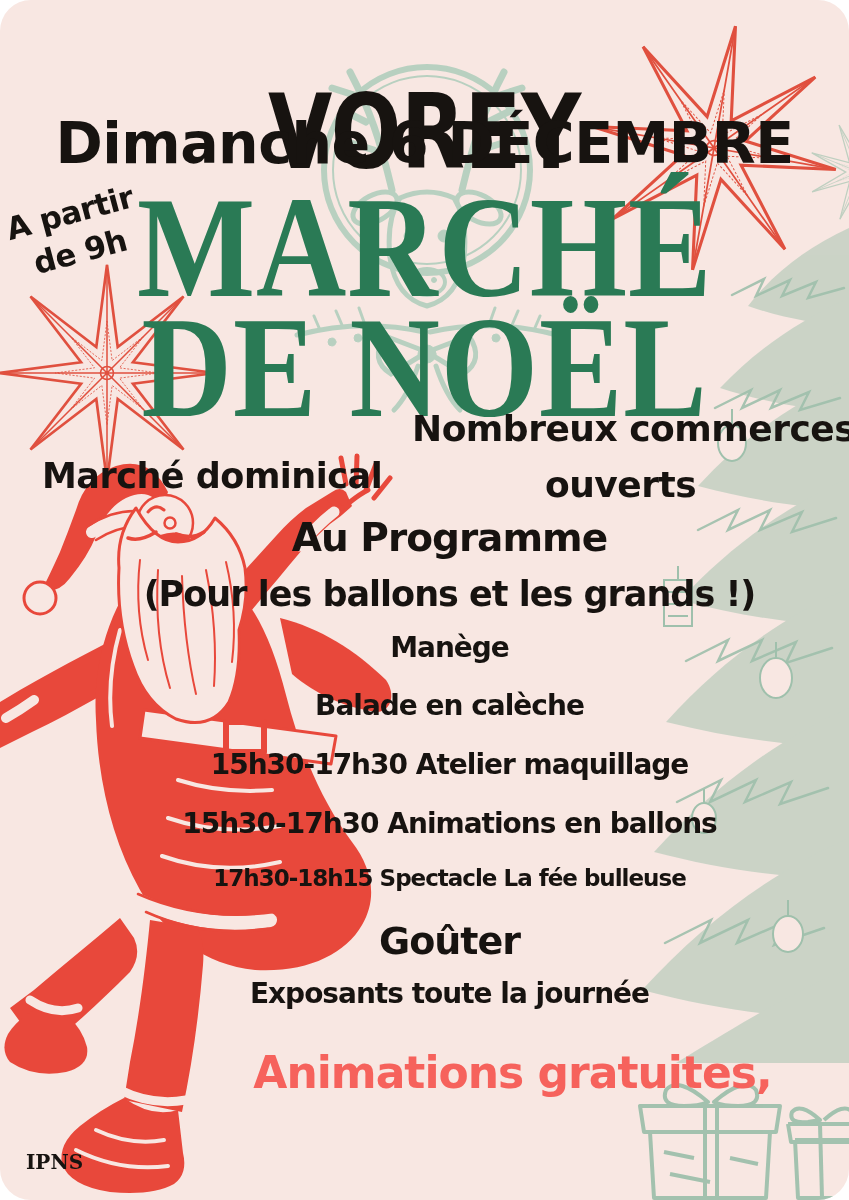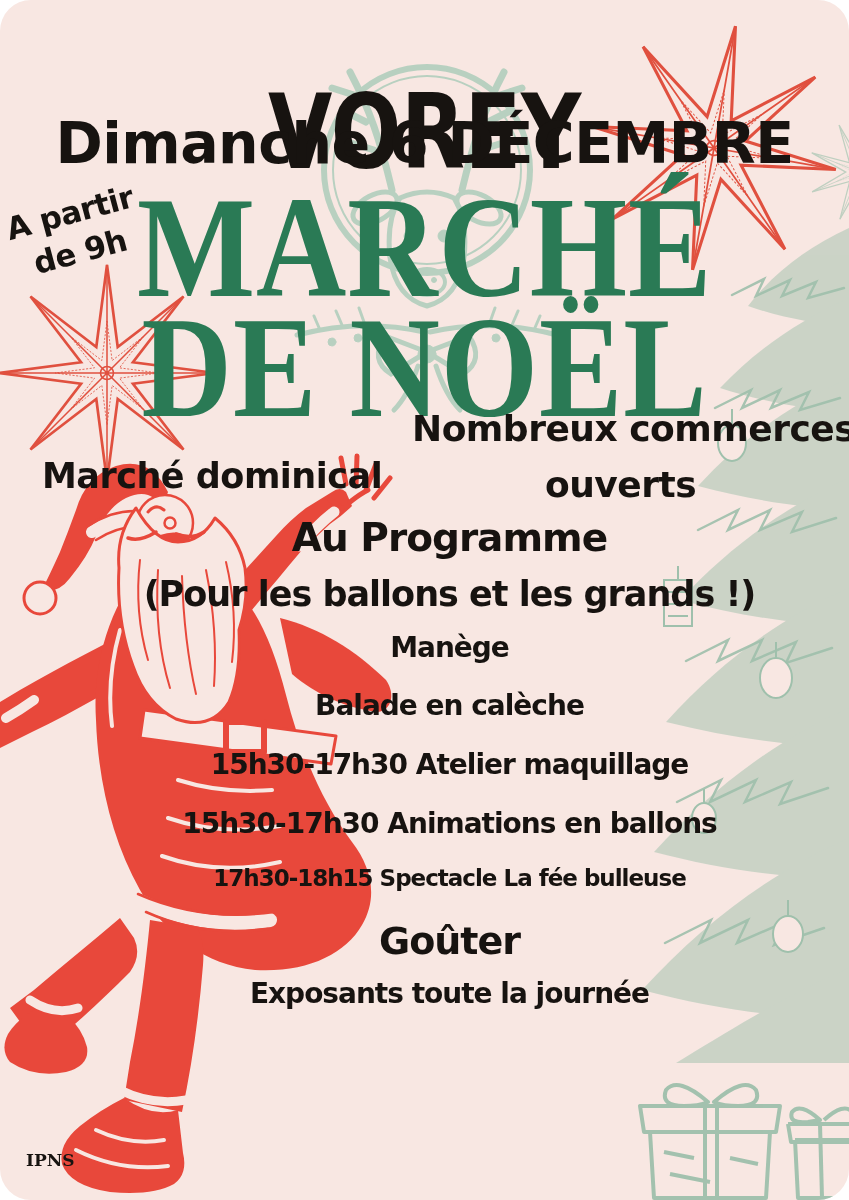--- a/index.html
+++ b/index.html
@@ -21,21 +21,21 @@
   .mt2{top:296px;text-align:center;}
   .info-left{left:42px;top:414px;font-size:35px;margin-top:44px;}
   .info-right1{left:412px;top:410px;font-size:36px;}
   .info-right2{left:412px;right:20px;text-align:center;top:466px;font-size:36px;}
   .ph{top:518px;font-size:39px;}
   .psub{top:576px;font-size:35px;}
   .p0{top:633px;} .p1{top:691px;} .p2{top:750px;} .p3{top:809px;} .p4{top:866px;font-size:23px;}
   .p5{top:922px;font-size:38px;} .p6{top:979px;}
   .coral{left:176px;right:0;text-align:center;color:#f6625c;font-size:44px;letter-spacing:-1px;}
   .c1{top:1050px;} .c2{top:1116px;}
-  .credit{left:26px;top:1152px;font-family:"DejaVu Serif",serif;font-size:17px;font-weight:bold;letter-spacing:0;}
+  .credit{left:26px;top:1152px;font-family:"DejaVu Serif",serif;font-size:20px;font-weight:bold;letter-spacing:0;}
 </style>
 </head>
 <body>
 
 <div class="poster">
 
   <svg width="0" height="0" style="position:absolute" aria-hidden="true">
     <defs>
       <g id="star8">
         <polygon fill="none" stroke-width="2.5" points="0,-100 9.9,-24 70.7,-70.7 24,-9.9 100,0 24,9.9 70.7,70.7 9.9,24 0,100 -9.9,24 -70.7,70.7 -24,9.9 -100,0 -24,-9.9 -70.7,-70.7 -9.9,-24"></polygon>
@@ -199,15 +199,16 @@
   <div class="txt info-right2">ouverts</div>
   <div class="txt prog psub">(Pour les ballons et les grands !)</div>
   <div class="txt prog p0">Manège</div>
   <div class="txt prog p1">Balade en calèche</div>
   <div class="txt prog p2">15h30-17h30 Atelier maquillage</div>
   <div class="txt prog p3">15h30-17h30 Animations en ballons</div>
   <div class="txt prog p4">17h30-18h15 Spectacle La fée bulleuse</div>
   <div class="txt prog p5">Goûter</div>
   <div class="txt prog p6">Exposants toute la journée</div>
 
+  <div class="txt coral c1">Animations gratuites,</div>
 
   <div class="txt credit">IPNS</div>
 </div>
 
 </body></html>

